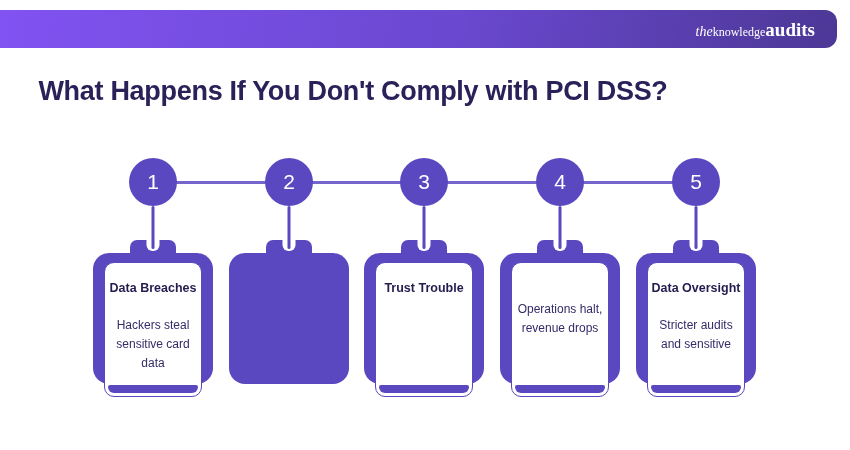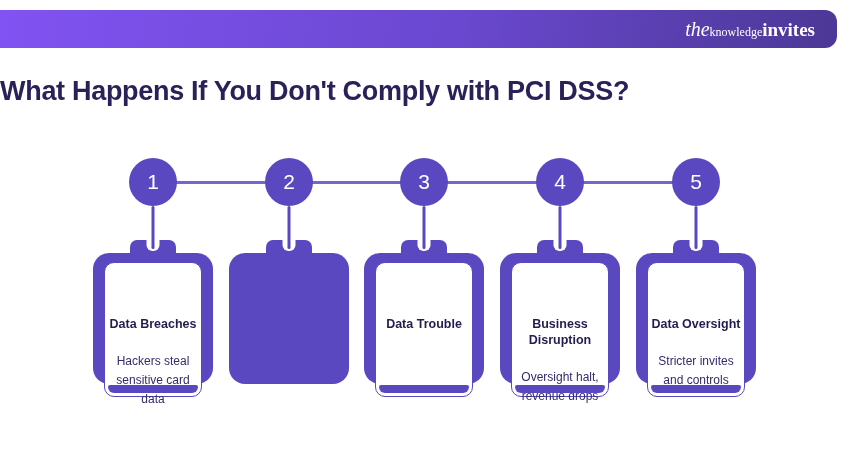--- a/index.html
+++ b/index.html
@@ -23,29 +23,30 @@
     align-items: center;
     justify-content: flex-end;
     padding-right: 22px;
   }
   .logo {
     color: #ffffff;
     font-family: "Liberation Serif", serif;
     white-space: nowrap;
     line-height: 1;
   }
-  .logo .logo-the { font-style: italic; font-size: 20px; }
+  .logo .logo-the { font-style: italic; font-size: 14px; }
   .logo .logo-knowledge { font-size: 12px; font-weight: 400; }
   .logo .logo-academy { font-size: 19px; font-weight: 700; }
 
   
   .page-title {
     position: absolute;
     left: 0; top: 76px;
     width: 706px;
+    text-align: center;
     font-size: 27px;
     font-weight: 800;
     letter-spacing: -0.3px;
     color: #2a2159;
   }
 
   
   .connector-line {
     position: absolute;
     left: 153px; top: 181px;
@@ -135,37 +136,36 @@
     left: 3px; right: 3px; bottom: 3px;
     height: 8px;
     background: #5a48c0;
     border-radius: 2px 2px 6px 6px;
   }
   .card-title {
     font-size: 12.5px;
     font-weight: 700;
     color: #231d4f;
     line-height: 16px;
-    margin-top: 36px;
   }
   .card-desc {
     margin-top: 20px;
     font-size: 12px;
     color: #332c68;
     line-height: 19px;
   }
 </style>
 </head>
 <body>
 
 <div class="canvas">
 
   <div class="header-bar">
     <div class="logo">
-      <span class="logo-the">the</span><span class="logo-knowledge">knowledge</span><span class="logo-academy">invites</span>
+      <span class="logo-the">the</span><span class="logo-knowledge">knowledge</span><span class="logo-academy">audits</span>
     </div>
   </div>
 
   <h1 class="page-title">What Happens If You Don't Comply with PCI DSS?</h1>
 
   <div class="connector-line"></div>
 
   <div class="item item-1">
     <div class="stem-line"></div>
     <div class="clip"></div>
@@ -187,44 +187,43 @@
     <div class="board-back"></div>
   </div>
 
   <div class="item item-3">
     <div class="stem-line"></div>
     <div class="clip"></div>
     <div class="clip-notch"></div>
     <div class="step-circle">3</div>
     <div class="board-back"></div>
     <div class="board-paper">
-      <div class="card-title">Data Trouble</div>
+      <div class="card-title">Trust Trouble</div>
       <div class="paper-bar"></div>
     </div>
   </div>
 
   <div class="item item-4">
     <div class="stem-line"></div>
     <div class="clip"></div>
     <div class="clip-notch"></div>
     <div class="step-circle">4</div>
     <div class="board-back"></div>
     <div class="board-paper">
-      <div class="card-title">Business Disruption</div>
-      <div class="card-desc">Oversight halt, revenue drops</div>
+      <div class="card-desc">Operations halt, revenue drops</div>
       <div class="paper-bar"></div>
     </div>
   </div>
 
   <div class="item item-5">
     <div class="stem-line"></div>
     <div class="clip"></div>
     <div class="clip-notch"></div>
     <div class="step-circle">5</div>
     <div class="board-back"></div>
     <div class="board-paper">
       <div class="card-title">Data Oversight</div>
-      <div class="card-desc">Stricter invites and controls</div>
+      <div class="card-desc">Stricter audits and sensitive</div>
       <div class="paper-bar"></div>
     </div>
   </div>
 
 </div>
 
 </body></html>

